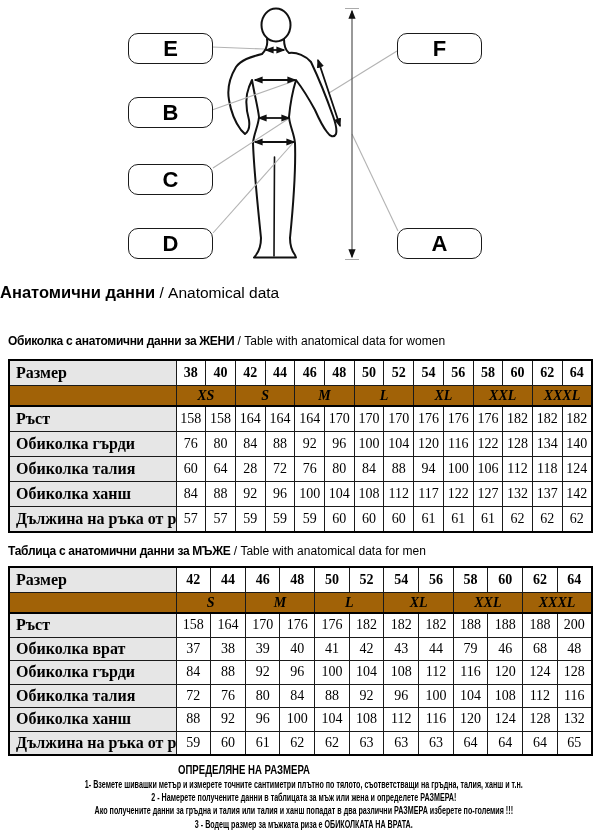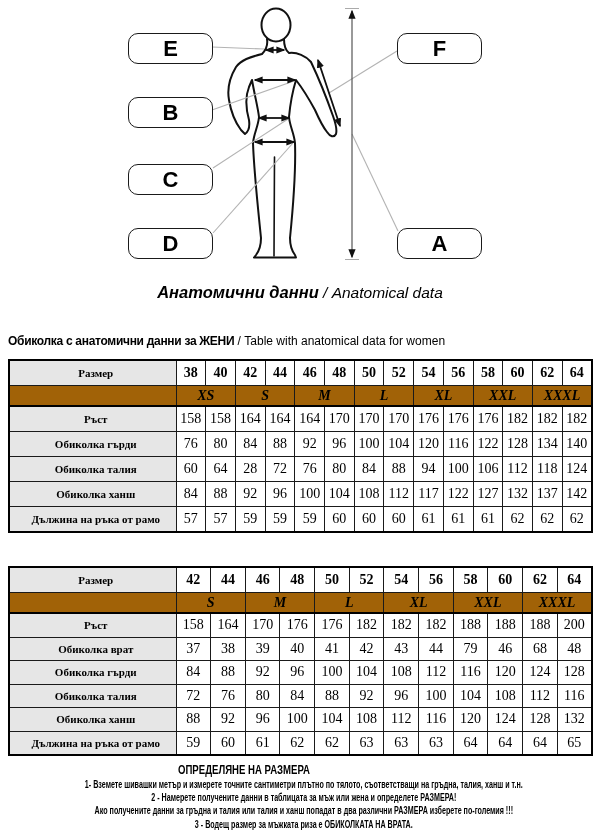--- a/index.html
+++ b/index.html
@@ -12,40 +12,40 @@
              border:1.6px solid #1a1a1a;border-radius:10px;
              display:flex;align-items:center;justify-content:center;
              font-weight:bold;font-size:22px;line-height:1;}
   #lbl-E{left:128px;top:33px;}
   #lbl-B{left:128px;top:97px;}
   #lbl-C{left:128px;top:164px;}
   #lbl-D{left:128px;top:228px;}
   #lbl-F{left:397px;top:33px;}
   #lbl-A{left:397px;top:228px;}
 
-  #figure-caption{position:absolute;left:0;top:283px;width:600px;text-align:center;
-                  font-size:15.5px;font-style:italic;}
+  #figure-caption{position:absolute;left:0;top:283px;width:600px;text-align:left;
+                  font-size:15.5px;}
   #figure-caption .b{font-weight:bold;font-size:16.5px;}
 
   
   .tbl-title{position:absolute;left:8px;white-space:nowrap;font-size:12px;}
   .tbl-title .b{font-weight:bold;letter-spacing:-0.3px;}
   #women-title{top:334px;}
   #men-title{top:544px;}
 
   
   .size-table{position:absolute;left:8px;border-collapse:collapse;table-layout:fixed;
               width:585px;font-family:"Liberation Serif",serif;}
   #women-table{top:359px;}
   #men-table{top:566px;}
   .size-table td{border:1px solid #1a1a1a;text-align:center;font-size:14px;
                  padding:0;overflow:hidden;white-space:nowrap;}
   .size-table{border:2px solid #000;}
-  .size-table td.lbl{background:#e6e6e6;text-align:center;padding-left:6px;
-                     font-weight:bold;font-size:11px;border-right:1.5px solid #1a1a1a;}
+  .size-table td.lbl{background:#e6e6e6;text-align:left;padding-left:6px;
+                     font-weight:bold;font-size:16px;border-right:1.5px solid #1a1a1a;}
   .size-table tr.hdr td{height:24px;font-weight:bold;}
   .size-table tr.grp td{height:19px;background:#a16207;font-weight:bold;font-style:italic;
                         border-bottom:2px solid #000;}
   #women-table tr.dat td{height:24px;}
   #men-table tr.dat td{height:22.5px;}
 
   
   #footer{position:absolute;left:8px;top:763px;width:590px;text-align:center;}
   #footer-heading{font-weight:bold;font-size:12px;transform:scaleX(0.8);
                   transform-origin:0 0;white-space:nowrap;margin-bottom:1px;}
@@ -270,20 +270,21 @@
           <td class="val">61</td>
           <td class="val">61</td>
           <td class="val">61</td>
           <td class="val">62</td>
           <td class="val">62</td>
           <td class="val">62</td>
         </tr>
       </tbody>
     </table>
 
+  <div class="tbl-title" id="men-title"><span class="b">Таблица с анатомични данни за МЪЖЕ</span><span> / Table with anatomical data for men</span></div>
   <table class="size-table" id="men-table">
       <colgroup>
         <col style="width: 167px;">
         <col>
         <col>
         <col>
         <col>
         <col>
         <col>
         <col>

